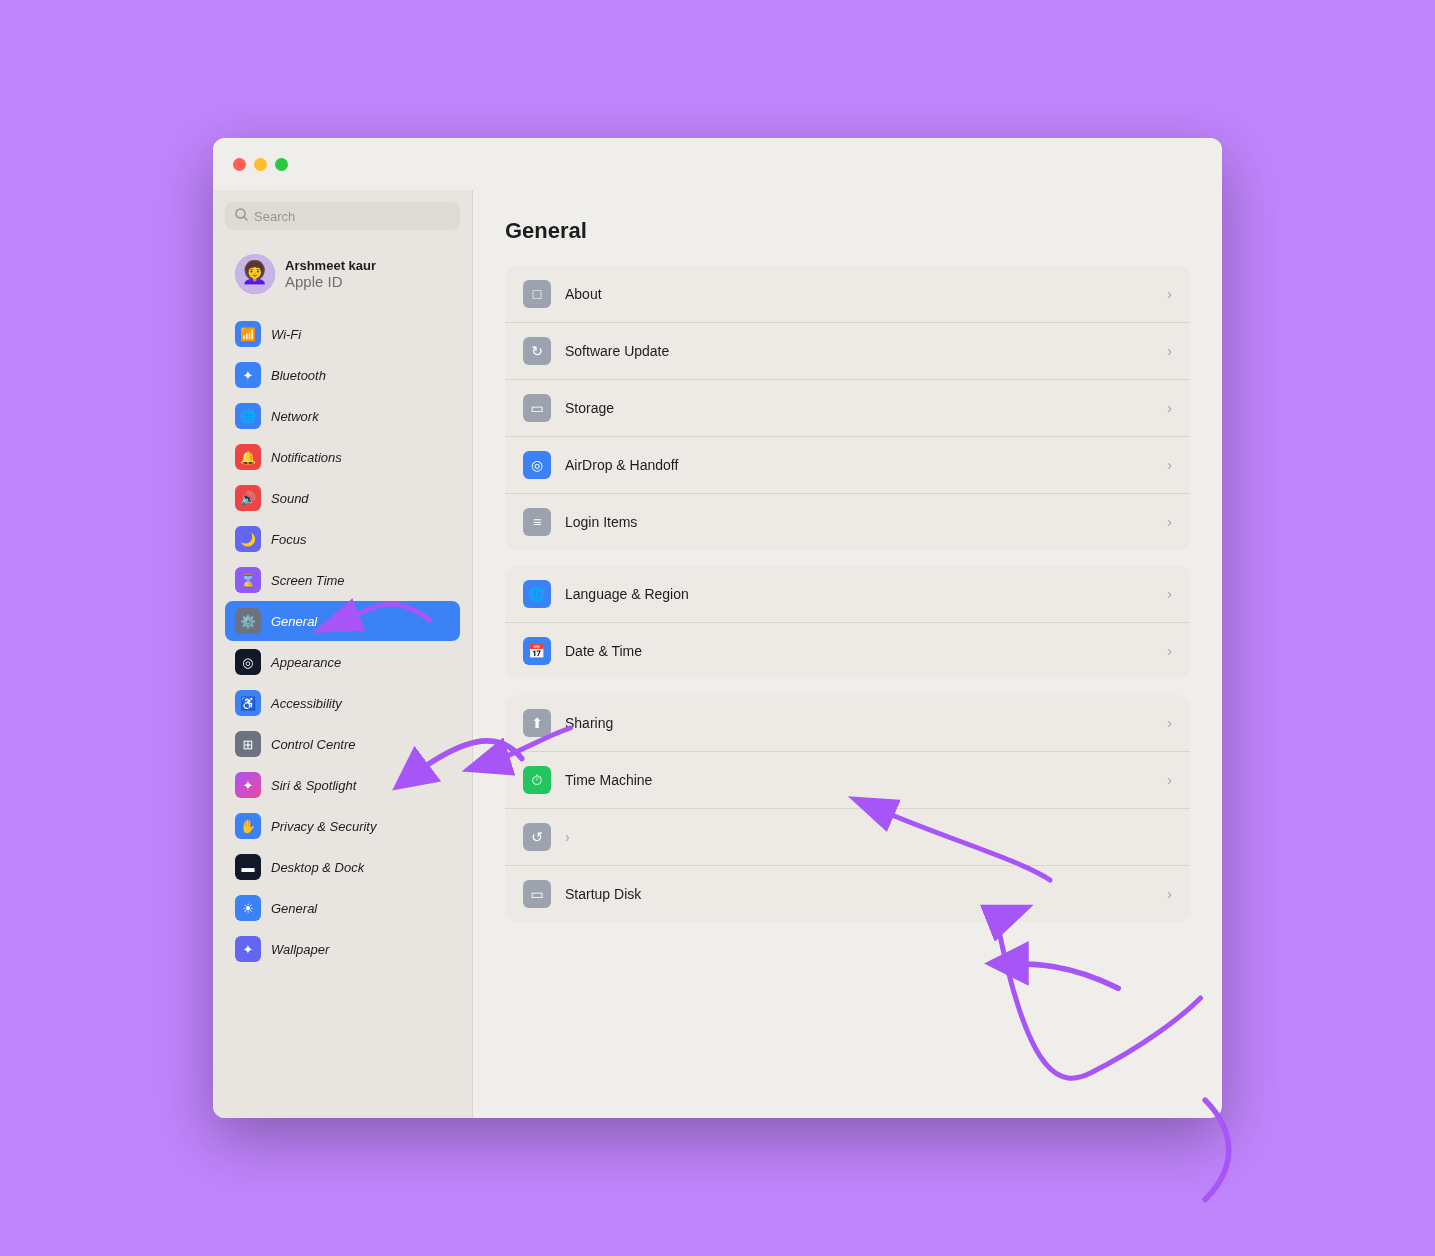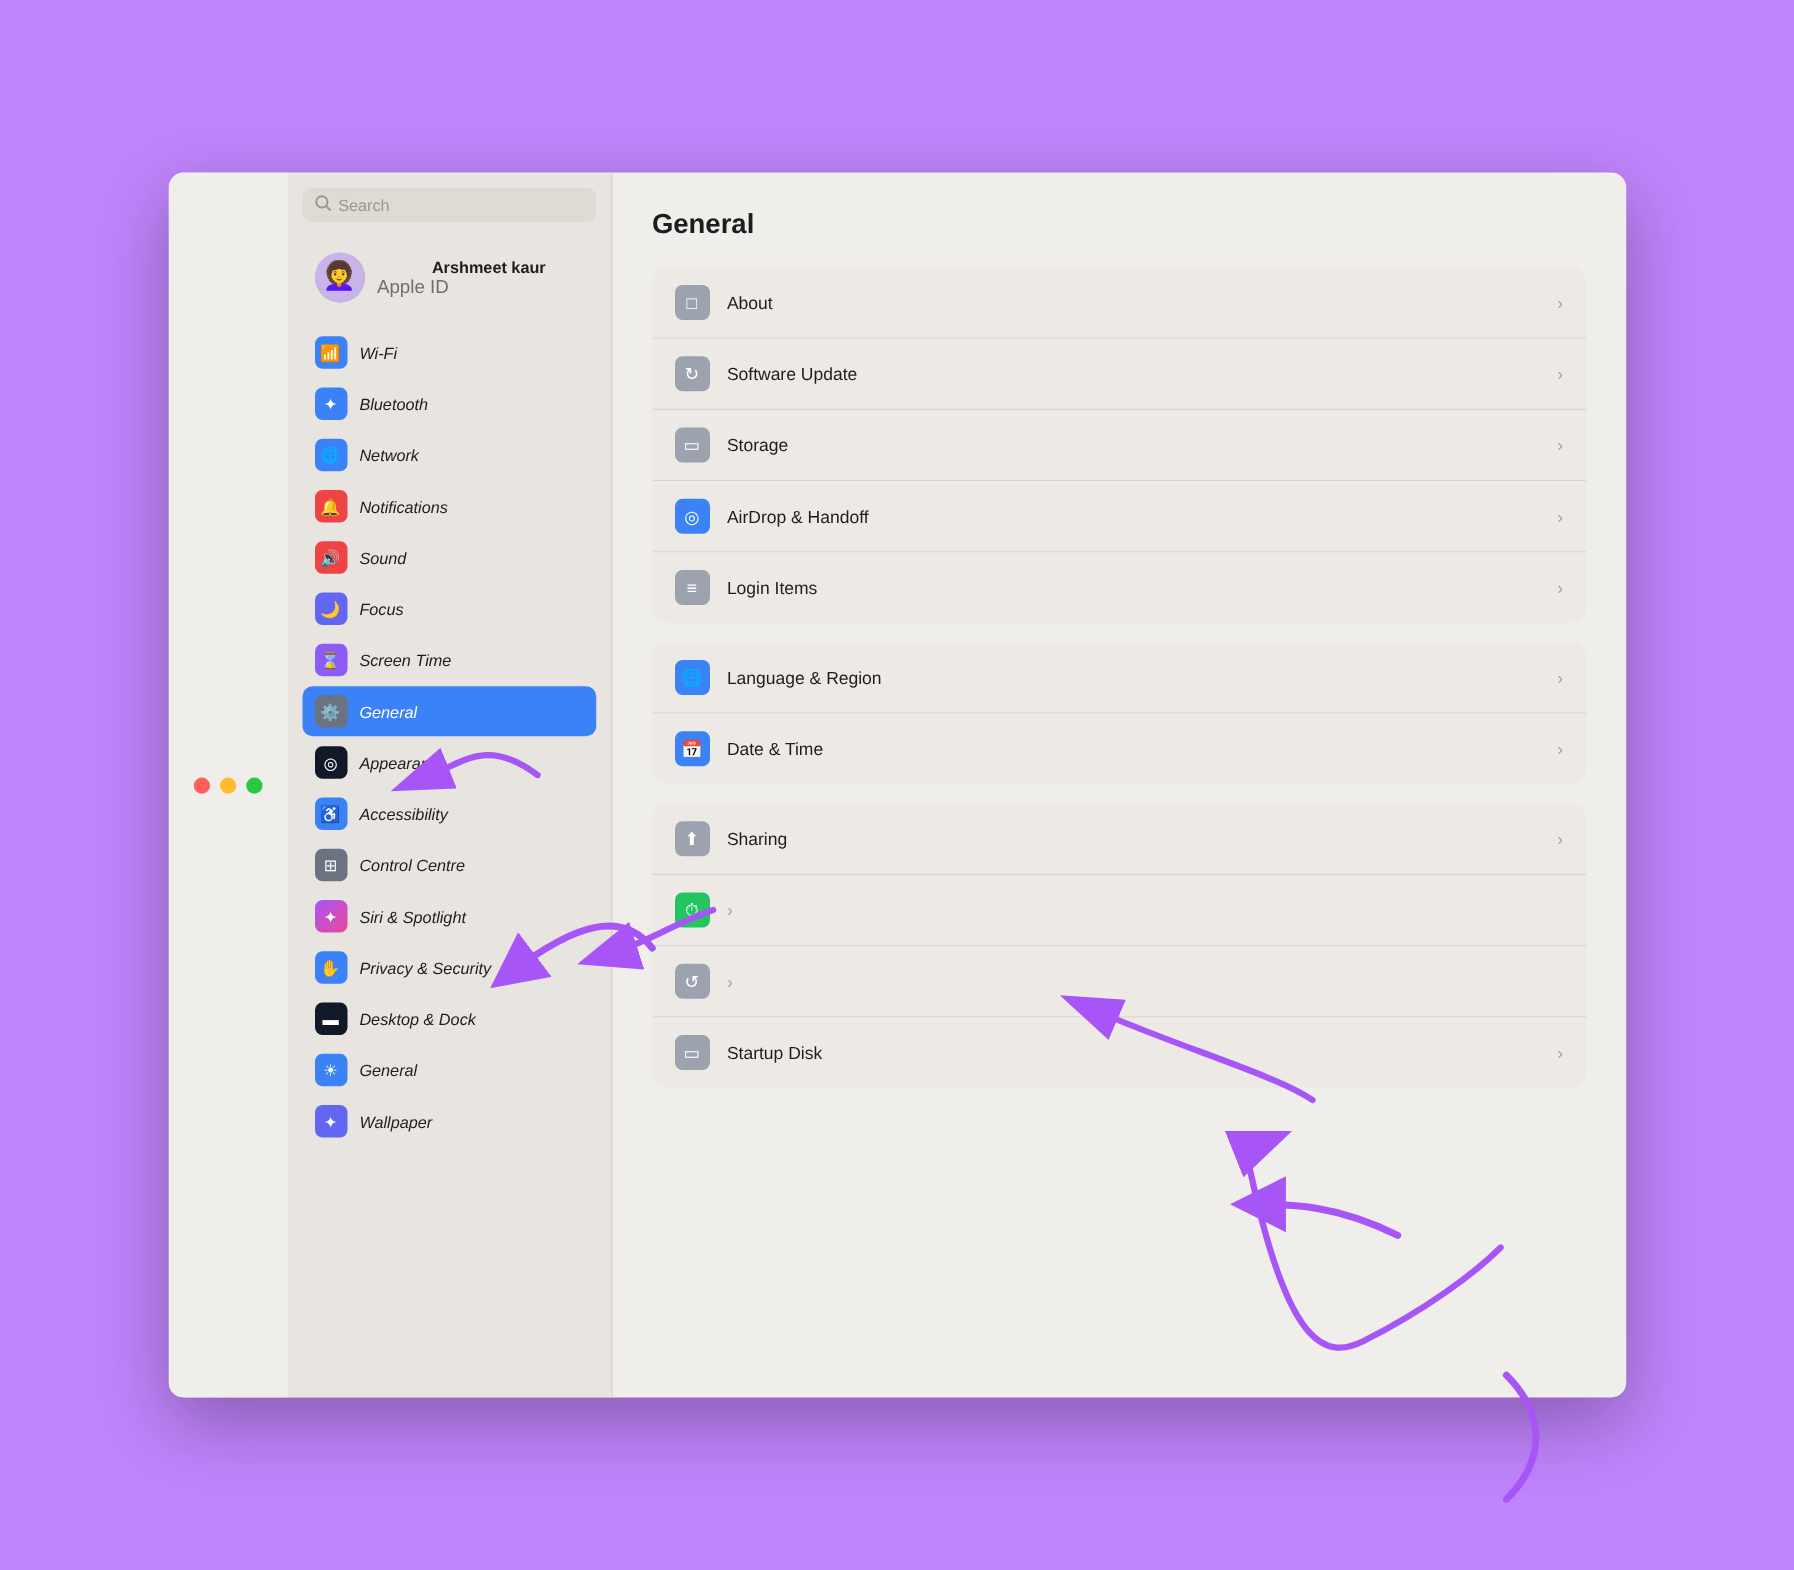--- a/index.html
+++ b/index.html
@@ -7,27 +7,27 @@
     body {
       background: #c084fc;
       display: flex;
       justify-content: center;
       align-items: center;
       min-height: 100vh;
       font-family: -apple-system, BlinkMacSystemFont, 'SF Pro Text', 'Helvetica Neue', sans-serif;
     }
 
     .window {
-      width: 1166px;
+      width: 1009px;
       height: 980px;
       background: #f0eeea;
       border-radius: 12px;
       overflow: hidden;
       display: flex;
-      flex-direction: row;
+      flex-direction: column;
       box-shadow: 0 20px 60px rgba(0,0,0,0.3);
     }
 
     .title-bar {
       display: flex;
       align-items: center;
       padding: 16px 20px;
       background: #f0eeea;
       min-height: 52px;
     }
@@ -108,21 +108,20 @@
 
     .user-info {
       display: flex;
       flex-direction: column;
     }
 
     .user-name {
       font-size: 13px;
       font-weight: 600;
       color: #1d1d1f;
-      margin-left: 44px;
     }
 
     .user-subtitle {
       font-size: 15px;
       color: #6e6e73;
     }
 
     .sidebar-section {
       margin-bottom: 4px;
     }
@@ -371,20 +370,21 @@
             </div>
           </div>
           <div class="settings-group">
             <div class="settings-row">
               <div class="settings-row-icon" style="background: rgb(156, 163, 175); color: white; font-size: 14px;">⬆</div>
               <span class="settings-row-label">Sharing</span>
               <span class="chevron">›</span>
             </div>
             <div class="settings-row">
               <div class="settings-row-icon" style="background: rgb(34, 197, 94); color: white; font-size: 14px;">⏱</div>
+              <span class="settings-row-label">Time Machine</span>
               <span class="chevron">›</span>
             </div>
             <div class="settings-row">
               <div class="settings-row-icon" style="background: rgb(156, 163, 175); color: white; font-size: 14px;">↺</div>
               <span class="chevron">›</span>
             </div>
             <div class="settings-row">
               <div class="settings-row-icon" style="background: rgb(156, 163, 175); color: white; font-size: 14px;">▭</div>
               <span class="settings-row-label">Startup Disk</span>
               <span class="chevron">›</span>

